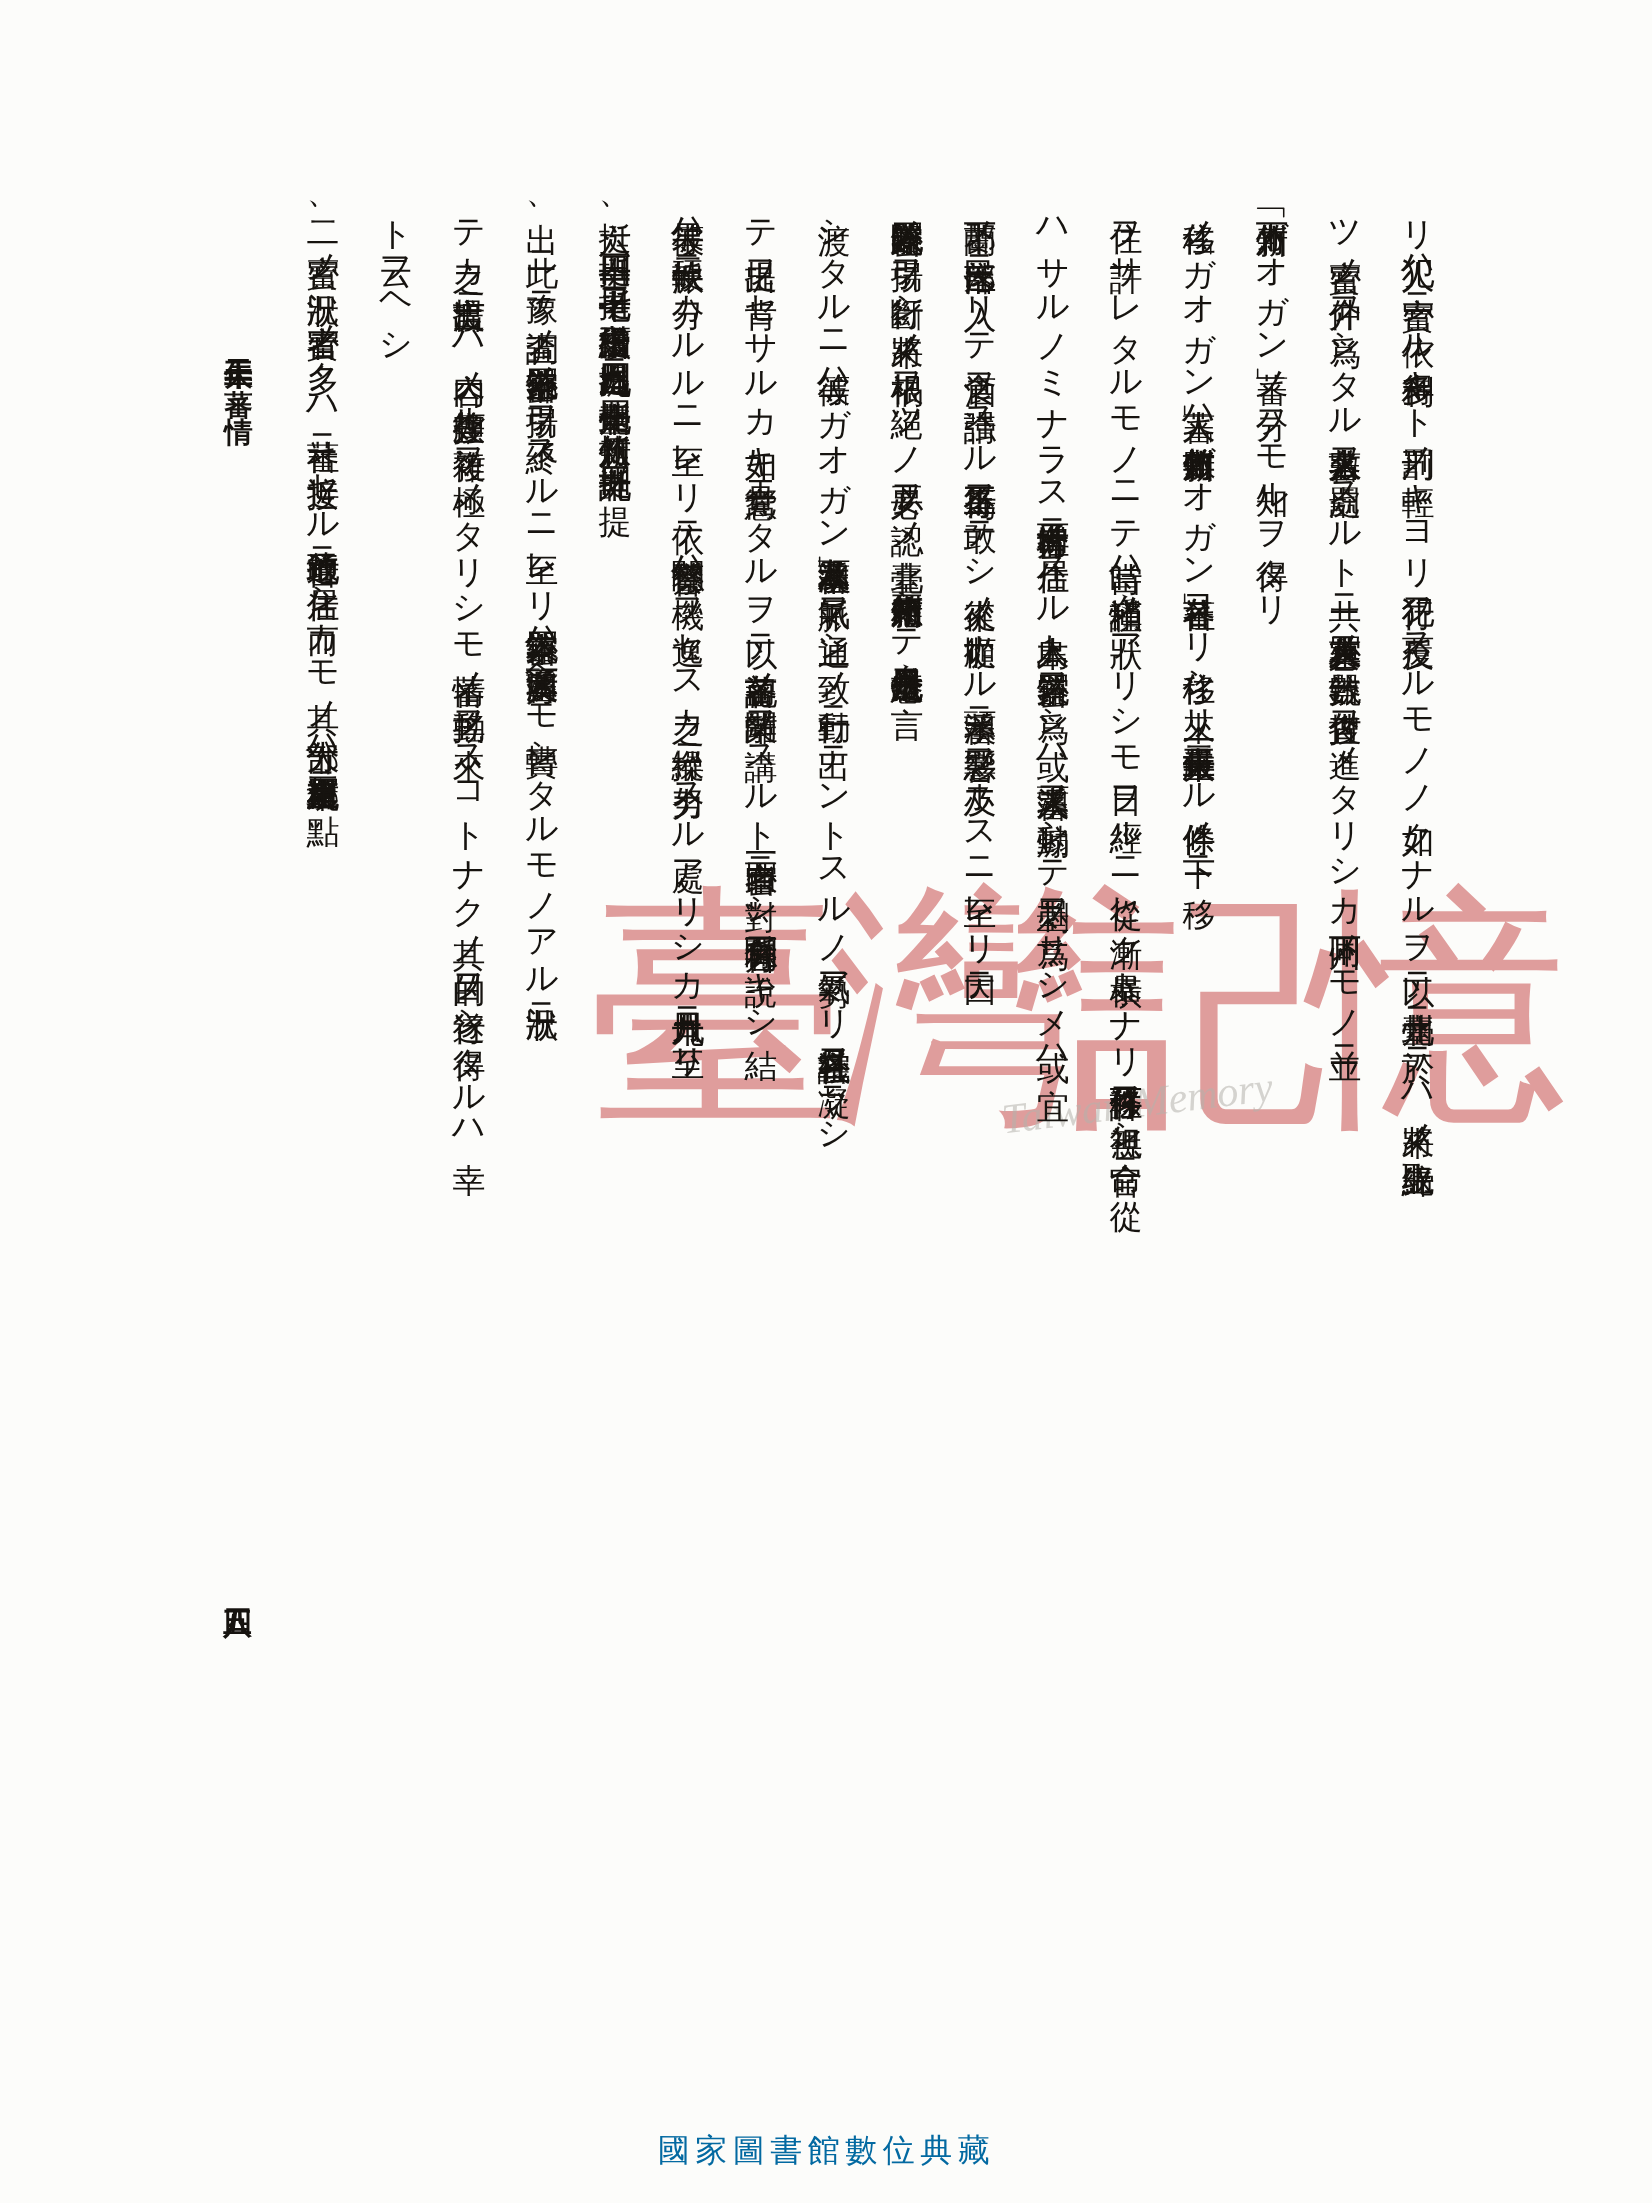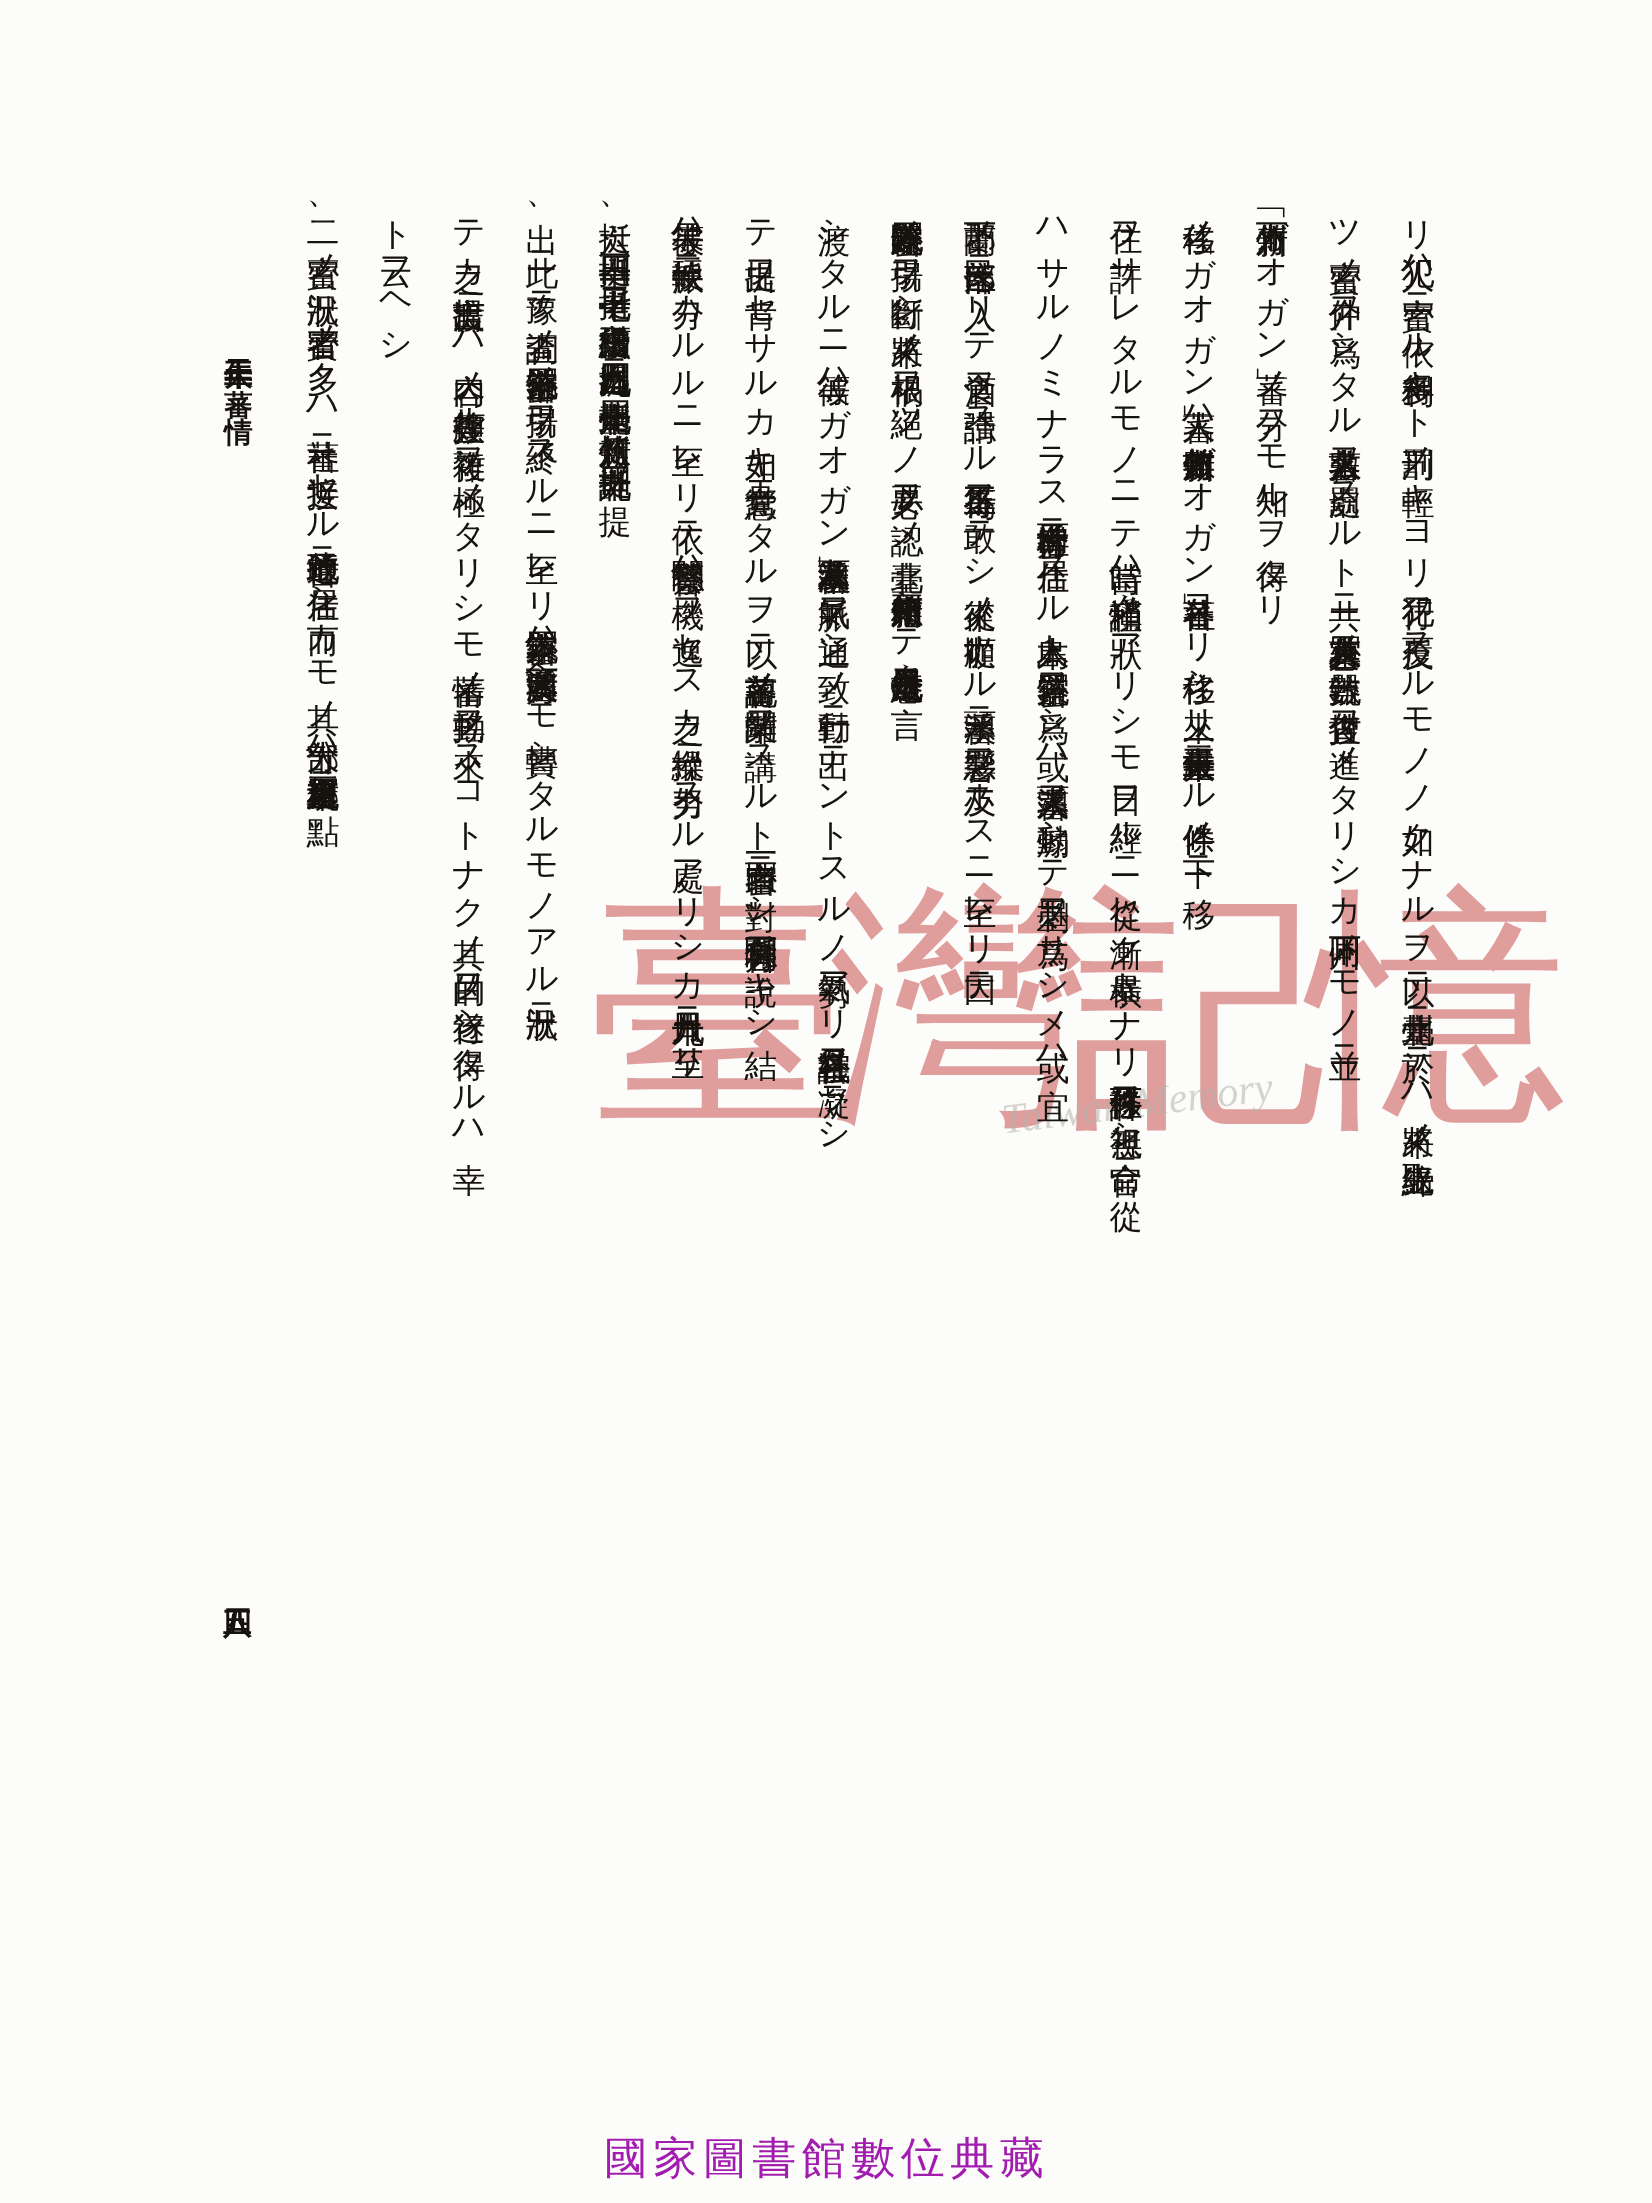--- a/index.html
+++ b/index.html
@@ -91,23 +91,23 @@
     white-space: nowrap;
   }
 
   
   .footer-wm {
     position: absolute;
     left: 50%;
     transform: translateX(-50%);
     top: 2129px;
     z-index: 1;
-    font-size: 44px;
+    font-size: 32px;
     letter-spacing: 5.5px;
-    color: #a21caf;
+    color: #0369a1;
     white-space: nowrap;
   }
 </style>
 </head>
 <body>
 
 <div class="page">
 
   <div class="wm-center">
     <div class="wm-cjk">臺灣記憶</div>

